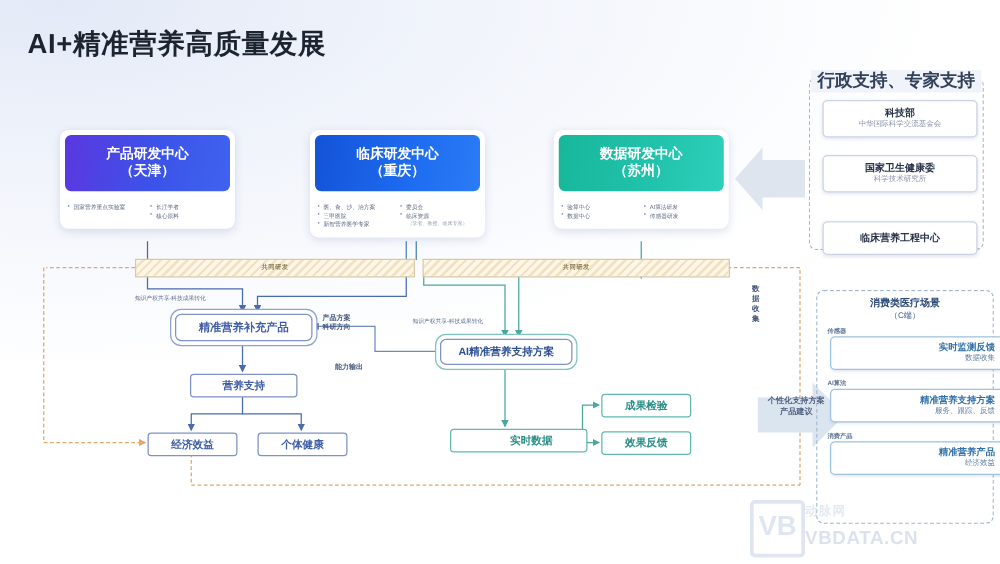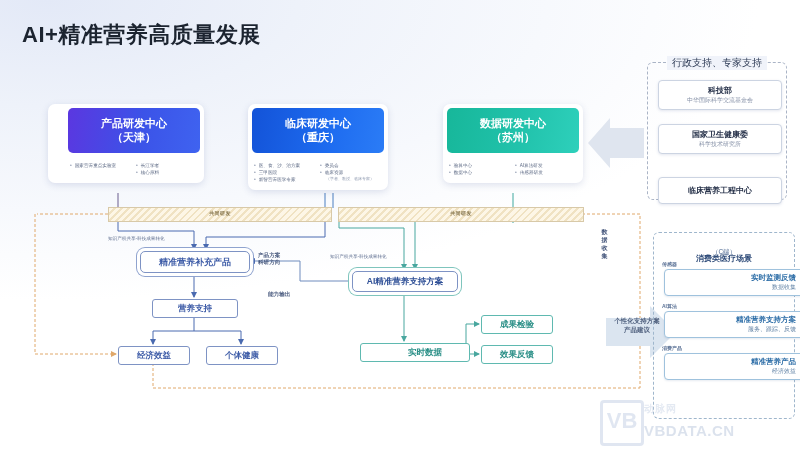--- a/index.html
+++ b/index.html
@@ -28,34 +28,34 @@
   }
   .org-head .l2{display:block;}
   .org-body{display:flex;padding:5px 6px 7px;gap:4px;}
   .org-col{flex:1;}
   .org-li{
     display:flex;align-items:flex-start;gap:3px;
     font-size:4.6px;line-height:7px;color:#5a6782;white-space:nowrap;
   }
   .org-li .dot{color:#8c97ae;font-size:5px;line-height:7px;}
   .org-sub{font-size:4px;color:#96a0b5;line-height:5.5px;padding-left:6px;white-space:nowrap;}
-  #card-product{left:48px;top:104px;width:140px;padding-left:16px;}
+  #card-product{left:48px;top:104px;width:140px;}
   #card-product .org-head{background:linear-gradient(100deg,#5b37e0 0%,#3b53e8 55%,#3f63f0 100%);}
   #card-clinical{left:248px;top:104px;width:140px;}
   #card-clinical .org-head{background:linear-gradient(100deg,#1353d8 0%,#1e6cf0 60%,#2b7cf6 100%);}
   #card-data{left:443px;top:104px;width:140px;}
   #card-data .org-head{background:linear-gradient(100deg,#17b79a 0%,#21c2ab 55%,#2ed0bb 100%);}
   
   #support{
     left:647px;top:62px;width:138px;height:136px;
     border:1px dashed #aab4c6;border-radius:6px;
   }
   #support-title{
     position:absolute;left:50%;top:-7px;transform:translateX(-50%);
-    background:#f0f3fa;padding:0 5px;font-size:10px;font-weight:normal;color:#33405a;white-space:nowrap;
+    background:#f0f3fa;padding:0 5px;font-size:14px;font-weight:bold;color:#33405a;white-space:nowrap;
   }
   .sup-box{
     position:absolute;left:10px;width:118px;background:#fff;border:1px solid #ccd4e2;
     border-radius:4px;box-shadow:0 1px 3px rgba(60,80,140,.14);text-align:center;padding:4px 2px;
   }
   .sup-t{font-size:8px;font-weight:bold;color:#27324a;line-height:11px;}
   .sup-s{font-size:6px;color:#8792a8;line-height:9px;}
   #sup0{top:17px;}
   #sup1{top:61px;}
   #sup2{top:105px;padding:7px 2px;margin-top:9px;}
@@ -102,21 +102,21 @@
   #lab-ip2{left:330px;top:253px;}
   #lab-plan{left:258px;top:252px;text-align:center;}
   #lab-cap{left:268px;top:291px;}
   #lab-collect{left:600px;top:228px;width:9px;text-align:center;white-space:normal;font-weight:bold;font-size:6px;color:#46577c;line-height:8px;}
   
   #consumer{
     left:653px;top:232px;width:140px;height:185px;
     border:1px dashed #9fb6cc;border-radius:6px;
   }
   #consumer-title{
-    position:absolute;left:0;top:20px;width:100%;text-align:center;
+    position:absolute;left:0;top:4px;width:100%;text-align:center;
     font-size:8px;font-weight:bold;color:#2d4a78;line-height:11px;
   }
   #consumer-sub{
     position:absolute;left:0;top:15px;width:100%;text-align:center;
     font-size:6.5px;color:#4a6690;
   }
   .cgroup-label{position:absolute;left:8px;font-size:5px;font-weight:bold;color:#5b7296;}
   .cbox{
     position:absolute;left:10px;width:118px;background:#fff;border:1px solid #9fc2dd;
     border-radius:4px;text-align:right;padding:3px 13px;box-shadow:0 1px 2px rgba(60,90,140,.12);

